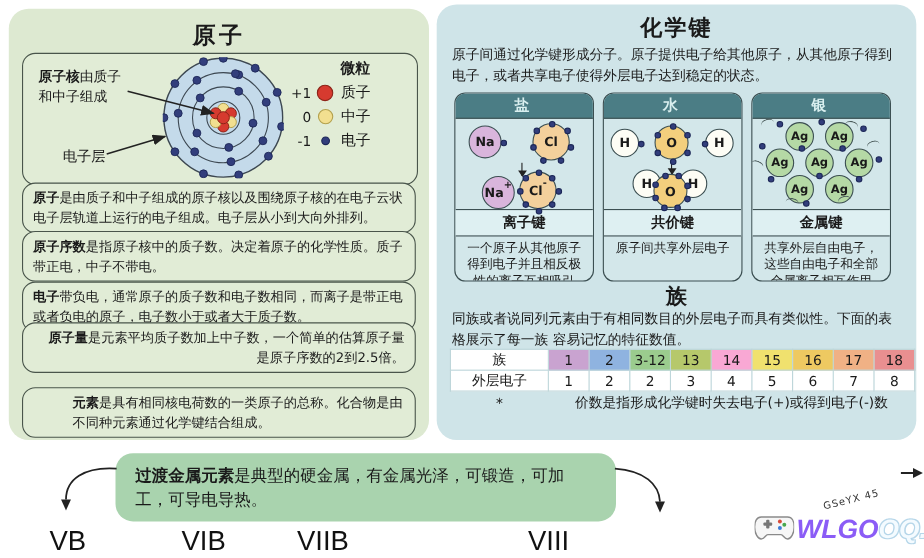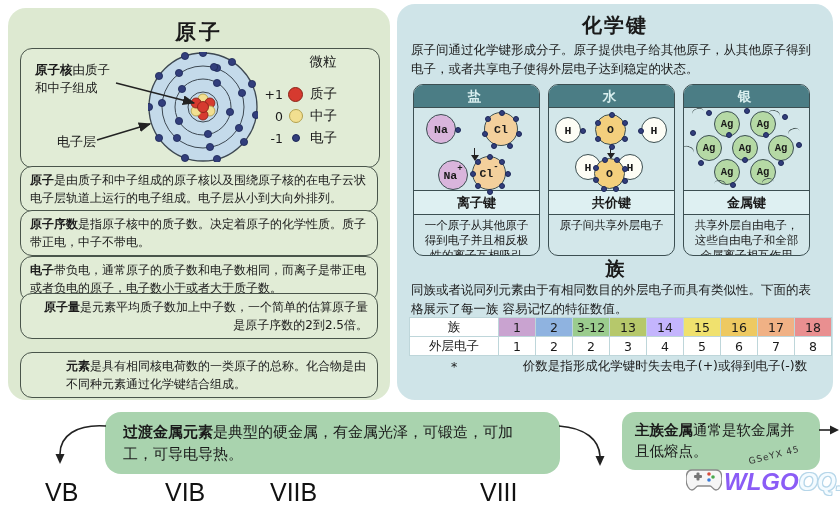--- a/index.html
+++ b/index.html
@@ -11,21 +11,21 @@
               background:#dde9d1;border-radius:18px;}
   .panel-title{position:absolute;left:0;right:0;top:10px;text-align:center;
                font-size:21px;font-weight:bold;letter-spacing:3px;margin:0;}
   .dbox{position:absolute;left:12px;top:40px;width:358px;height:118px;
         border:1.5px solid #49554b;border-radius:12px;background:#e1ecd6;}
   .atom-svg{position:absolute;left:127px;top:3px;}
   .arrow-overlay{position:absolute;left:0;top:0;pointer-events:none;}
   .nuc-label{position:absolute;left:14px;top:12px;font-size:12.5px;line-height:1.4;}
   .shell-label{position:absolute;left:36px;top:84px;font-size:13px;}
   .legend{position:absolute;left:238px;top:4px;width:116px;}
-  .legend-title{text-align:center;font-size:13.5px;margin:0 0 12px 12px;}
+  .legend-title{text-align:center;font-size:13.5px;margin:0 0 2px 12px;font-weight:bold;}
   .legend-row{display:flex;align-items:center;height:22px;}
   .legend-charge{width:24px;text-align:right;font-size:12.5px;margin-right:5px;}
   .swatch{display:inline-block;border-radius:50%;margin-right:7px;box-sizing:border-box;}
   .sw-p{width:15px;height:15px;border:1px solid #8c2318;}
   .sw-n{width:14px;height:14px;border:1px solid #b3a14e;margin-left:1px;}
   .sw-e{width:8px;height:8px;border:1px solid #1c2757;margin-left:4px;margin-right:10px;}
   .legend-name{font-size:13.5px;}
   .ibox{position:absolute;left:12px;width:358px;border:1.5px solid #49554b;
         border-radius:12px;background:#e1ecd6;box-sizing:border-box;
         padding:4px 9px;font-size:12px;line-height:1.5;}
@@ -37,21 +37,21 @@
   .pr-title{position:absolute;left:0;right:0;top:8px;text-align:center;
             font-size:20px;font-weight:bold;letter-spacing:2px;margin:0;}
   .pr-intro{position:absolute;left:14px;top:36px;width:410px;margin:0;
             font-size:12.5px;line-height:1.55;}
   .card{position:absolute;top:80px;width:127px;height:172px;border:1.5px solid #3c4f52;
         border-radius:10px;background:#d3e7ea;box-sizing:border-box;overflow:hidden;}
   .card1{left:16px;} .card2{left:151px;} .card3{left:286px;}
   .card-h{height:22px;line-height:22px;background:#4b7d85;color:#d9efef;
           text-align:center;font-size:13.5px;font-weight:bold;letter-spacing:4px;
           border-bottom:1.5px solid #3c4f52;}
-  .card-d{position:relative;height:82px;font-family:Liberation Mono, monospace;}
+  .card-d{position:relative;height:82px;}
   .card-b{height:23px;line-height:23px;text-align:center;font-weight:bold;font-size:13px;
           background:#def0f2;border-top:1.5px solid #3c4f52;border-bottom:1.5px solid #3c4f52;}
   .card-t{height:42px;padding:3px 6px;text-align:center;font-size:11.5px;line-height:1.32;}
 
   .atom{position:absolute;border-radius:50%;box-sizing:border-box;
         display:flex;align-items:center;justify-content:center;
         font-size:11.5px;font-weight:bold;border:1.3px solid #3c4f52;}
   .a-na{width:30px;height:30px;background:#d9b5dc;}
   .a-cl{width:34px;height:34px;background:#f3d09c;}
   .a-h{width:26px;height:26px;background:#fdfdf5;}
@@ -346,21 +346,21 @@
     <p class="grp-intro">同族或者说同列元素由于有相同数目的外层电子而具有类似性。下面的表格展示了每一族 容易记忆的特征数值。</p>
 
     <table class="gtable">
       <tbody>
           <tr>
         <td class="lcol">族</td>
         <td class="dcol" style="background-color: rgb(201, 163, 208);">1</td>
         <td class="dcol" style="background-color: rgb(143, 179, 224);">2</td>
         <td class="dcol" style="background-color: rgb(155, 204, 142);">3-12</td>
         <td class="dcol" style="background-color: rgb(182, 200, 107);">13</td>
-        <td class="dcol" style="background-color: #c4b5fd; text-align: center;">14</td>
+        <td class="dcol" style="background-color: #f9a8d4; text-align: center;">14</td>
         <td class="dcol" style="background-color: rgb(240, 225, 110);">15</td>
         <td class="dcol" style="background-color: rgb(238, 201, 97);">16</td>
         <td class="dcol" style="background-color: rgb(240, 177, 133);">17</td>
         <td class="dcol" style="background-color: rgb(233, 143, 144);">18</td>
       </tr>
       <tr>
         <td class="lcol">外层电子</td>
         <td class="dcol">1</td>
         <td class="dcol">2</td>
         <td class="dcol">2</td>
@@ -375,23 +375,20 @@
         <td>*</td>
         <td class="fntext" colspan="9">价数是指形成化学键时失去电子(+)或得到电子(-)数</td>
       </tr>
     </tbody>
       </table>
   </section>
 
   <div class="note note-left">
     <b>过渡金属元素</b><span>是典型的硬金属，有金属光泽，可锻造，可加工，可导电导热。</span>
   </div>
-  <div class="note note-right">
-    <b>主族金属</b><span>通常是软金属并且低熔点。</span>
-  </div>
 
   <svg class="bottom-arrows" width="840" height="107">
     <path d="M106,26 C 76,24 60,36 60,54" stroke="#222" stroke-width="1.6" fill="none"></path>
     <polygon points="55.5,54 64.5,54 60,64" fill="#222"></polygon>
     <path d="M559,26 C 586,28 599,40 600,56" stroke="#222" stroke-width="1.6" fill="none"></path>
     <polygon points="595.5,56 604.5,56 600,66" fill="#222"></polygon>
     <path d="M819,30 L830,30" stroke="#222" stroke-width="1.6" fill="none"></path>
     <polygon points="830,25.5 830,34.5 839,30" fill="#222"></polygon>
   </svg>
 

